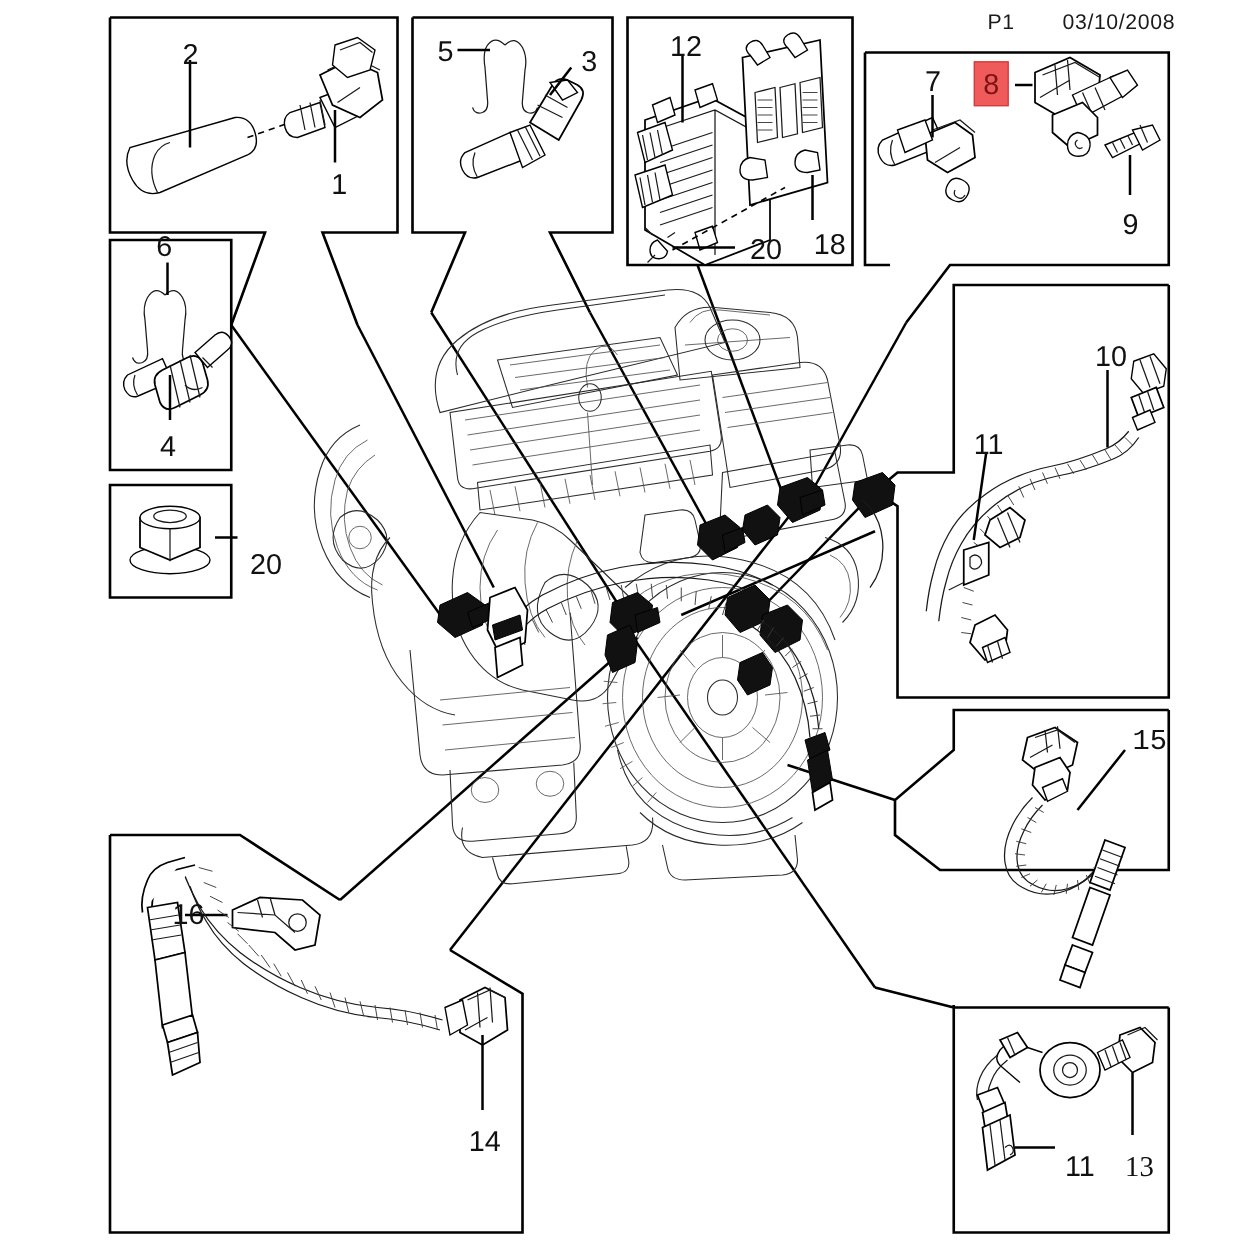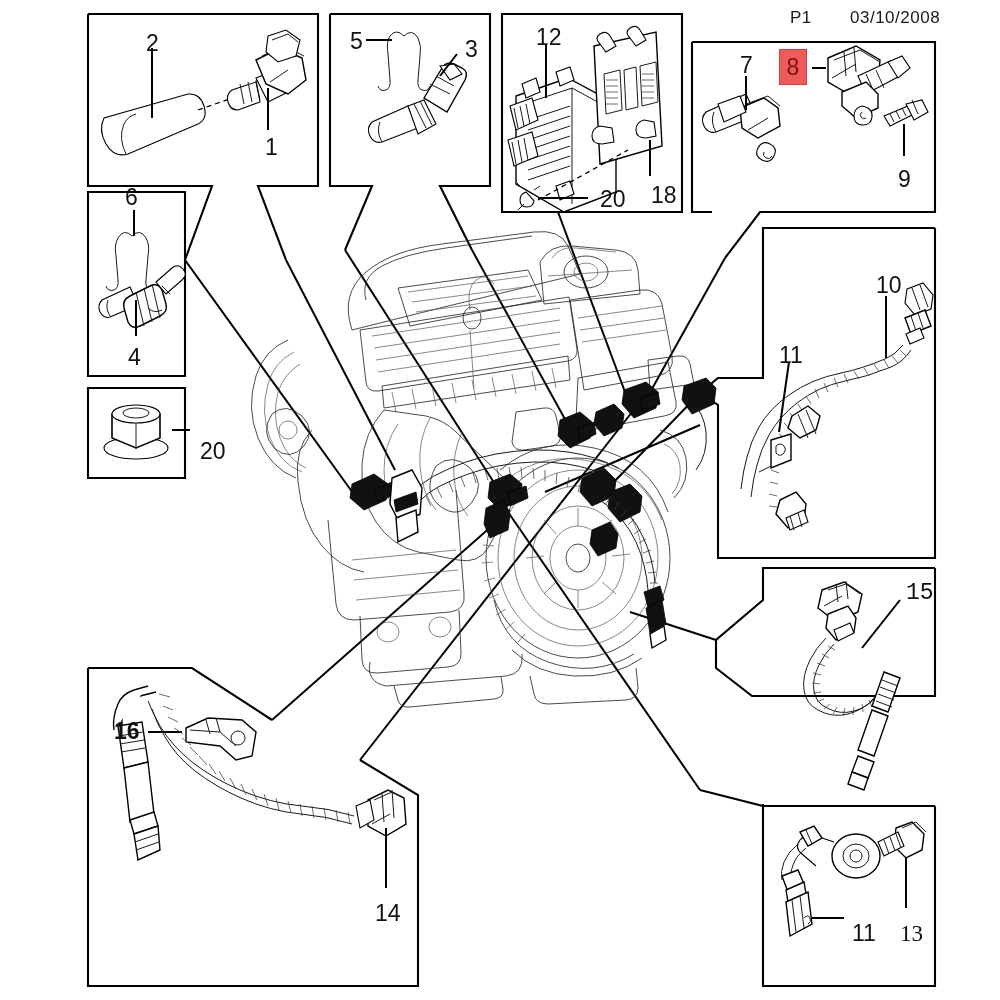--- a/index.html
+++ b/index.html
@@ -448,16 +448,16 @@
   <div class="num" style="left:200px;top:440px;text-align:right;">20</div>
 
   <div class="num" style="left:876px;top:274px;">10</div>
   <div class="num" style="left:779px;top:344px;">11</div>
 
   <div class="num" style="left:906px;top:582px;font-family:Liberation Mono, monospace;">15</div>
 
   <div class="num" style="left:852px;top:922px;">11</div>
   <div class="num" style="left:900px;top:922px;font-family:Liberation Serif, serif;">13</div>
 
-  <div class="num" style="left:114px;top:720px;font-weight:bold;">16</div>
+  <div class="num" style="left:138px;top:720px;">16</div>
   <div class="num" style="left:375px;top:902px;text-align:center;">14</div>
 
 </div>
 
 </body></html>

